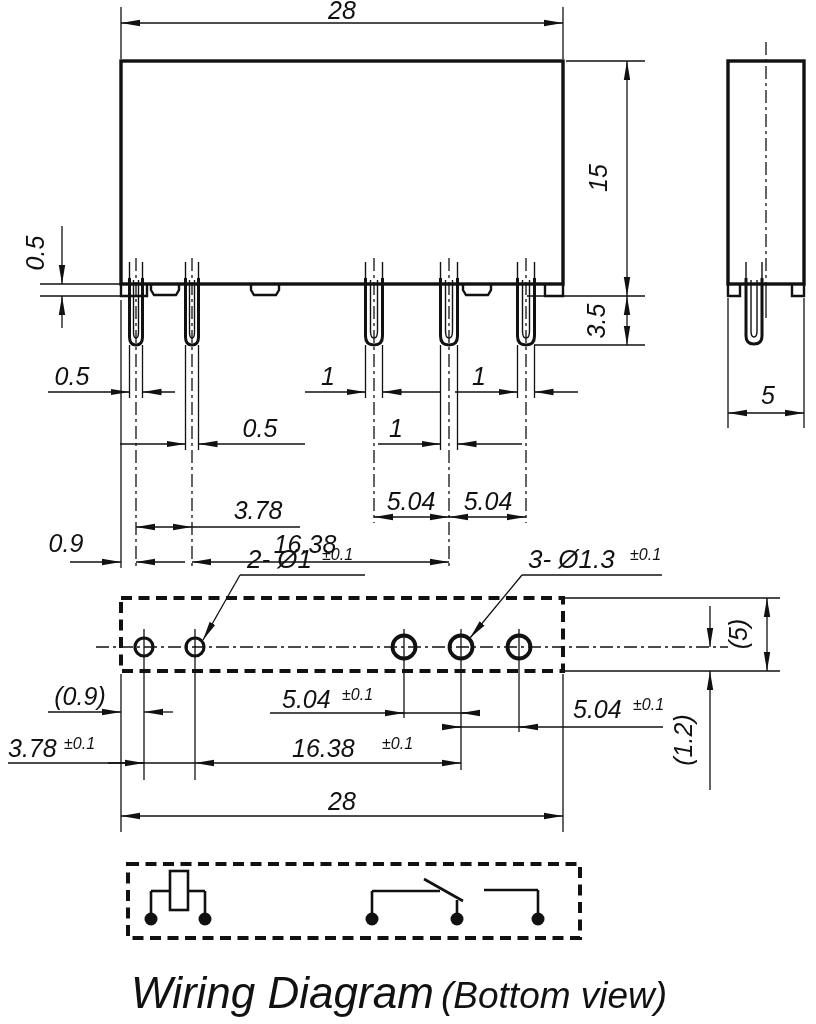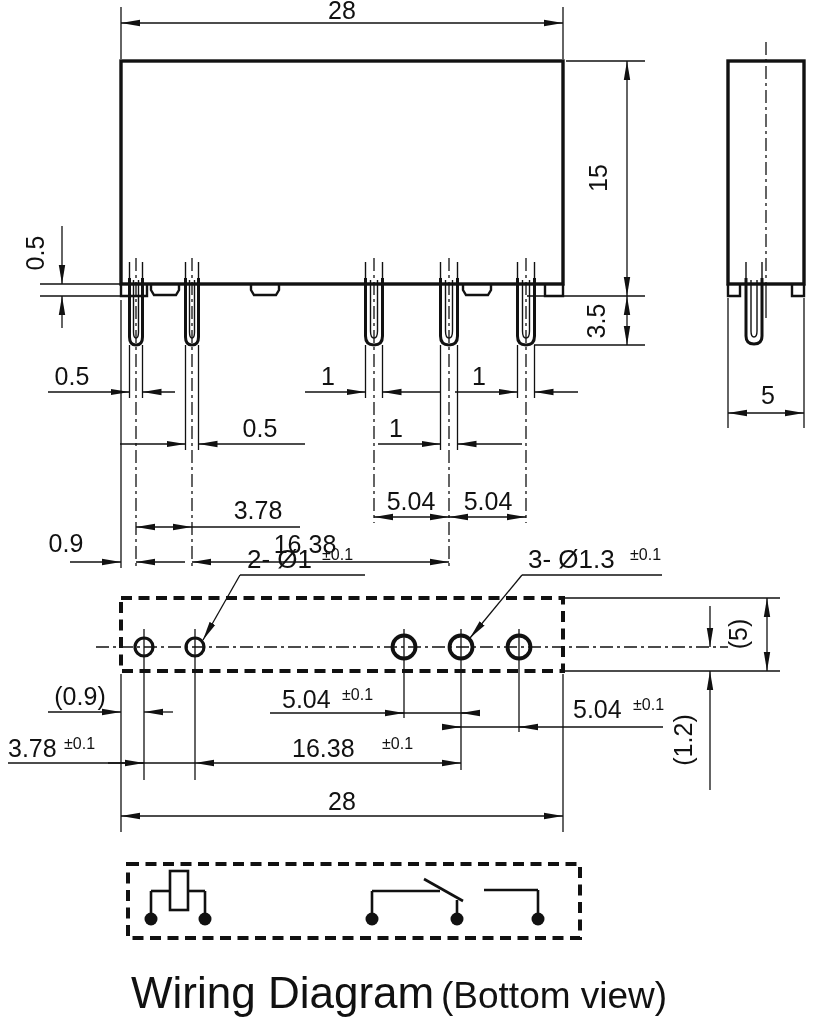--- a/index.html
+++ b/index.html
@@ -1,17 +1,17 @@
 <!DOCTYPE html>
 <html><head>
 <meta charset="utf-8">
 <style>
   html,body{margin:0;padding:0;background:#fff;}
   .sheet{width:816px;height:1024px;position:relative;background:#ffffff;overflow:hidden;
-         font-family:"Liberation Sans", sans-serif;}
+         font-family:"Liberation Sans", sans-serif;font-style:italic;}
   svg{display:block;}
   .thick{stroke:#111;stroke-width:3.4;fill:none;}
   .med{stroke:#111;stroke-width:2.4;fill:none;}
   .pin{stroke:#111;stroke-width:3;fill:none;}
   .pin-in{stroke:#111;stroke-width:1.4;fill:none;}
   .thin{stroke:#111;stroke-width:1.3;fill:none;}
   .cl{stroke:#111;stroke-width:1.3;fill:none;stroke-dasharray:13 4 3 4;}
   .dashbox{stroke:#111;stroke-width:4;fill:none;stroke-dasharray:11 6.5;}
   .hole-s{stroke:#111;stroke-width:3.2;fill:none;}
   .hole-l{stroke:#111;stroke-width:3.8;fill:none;}

